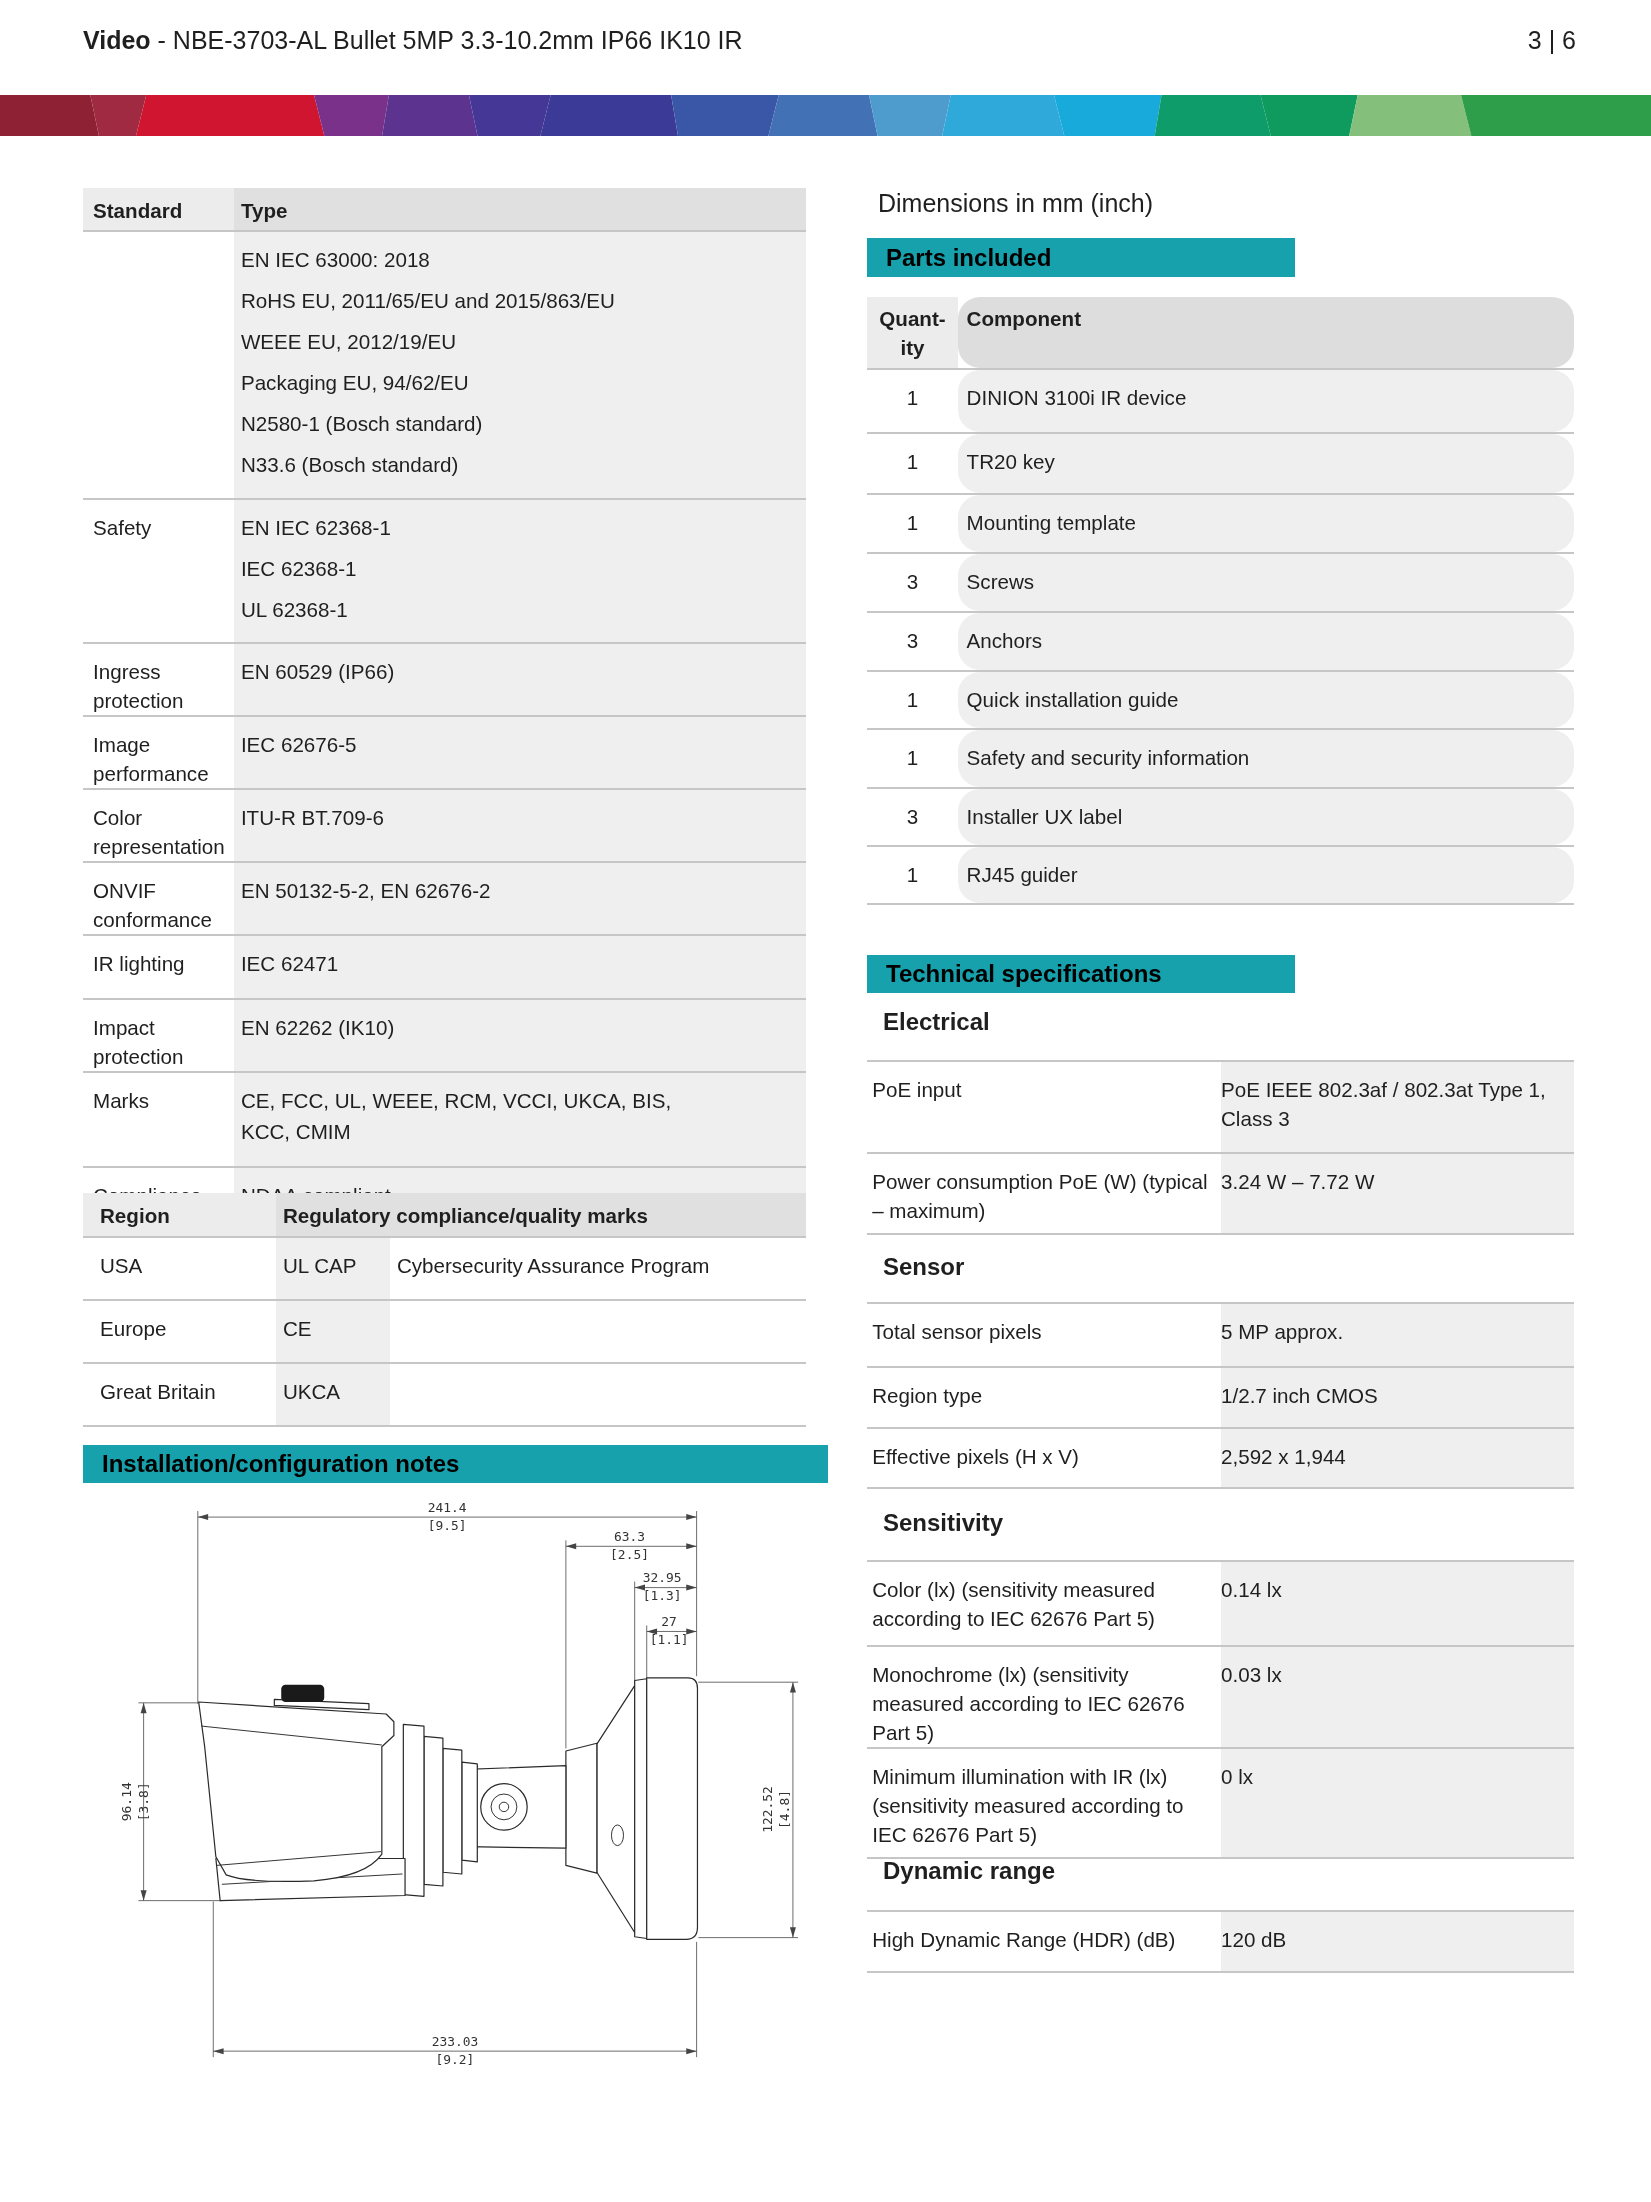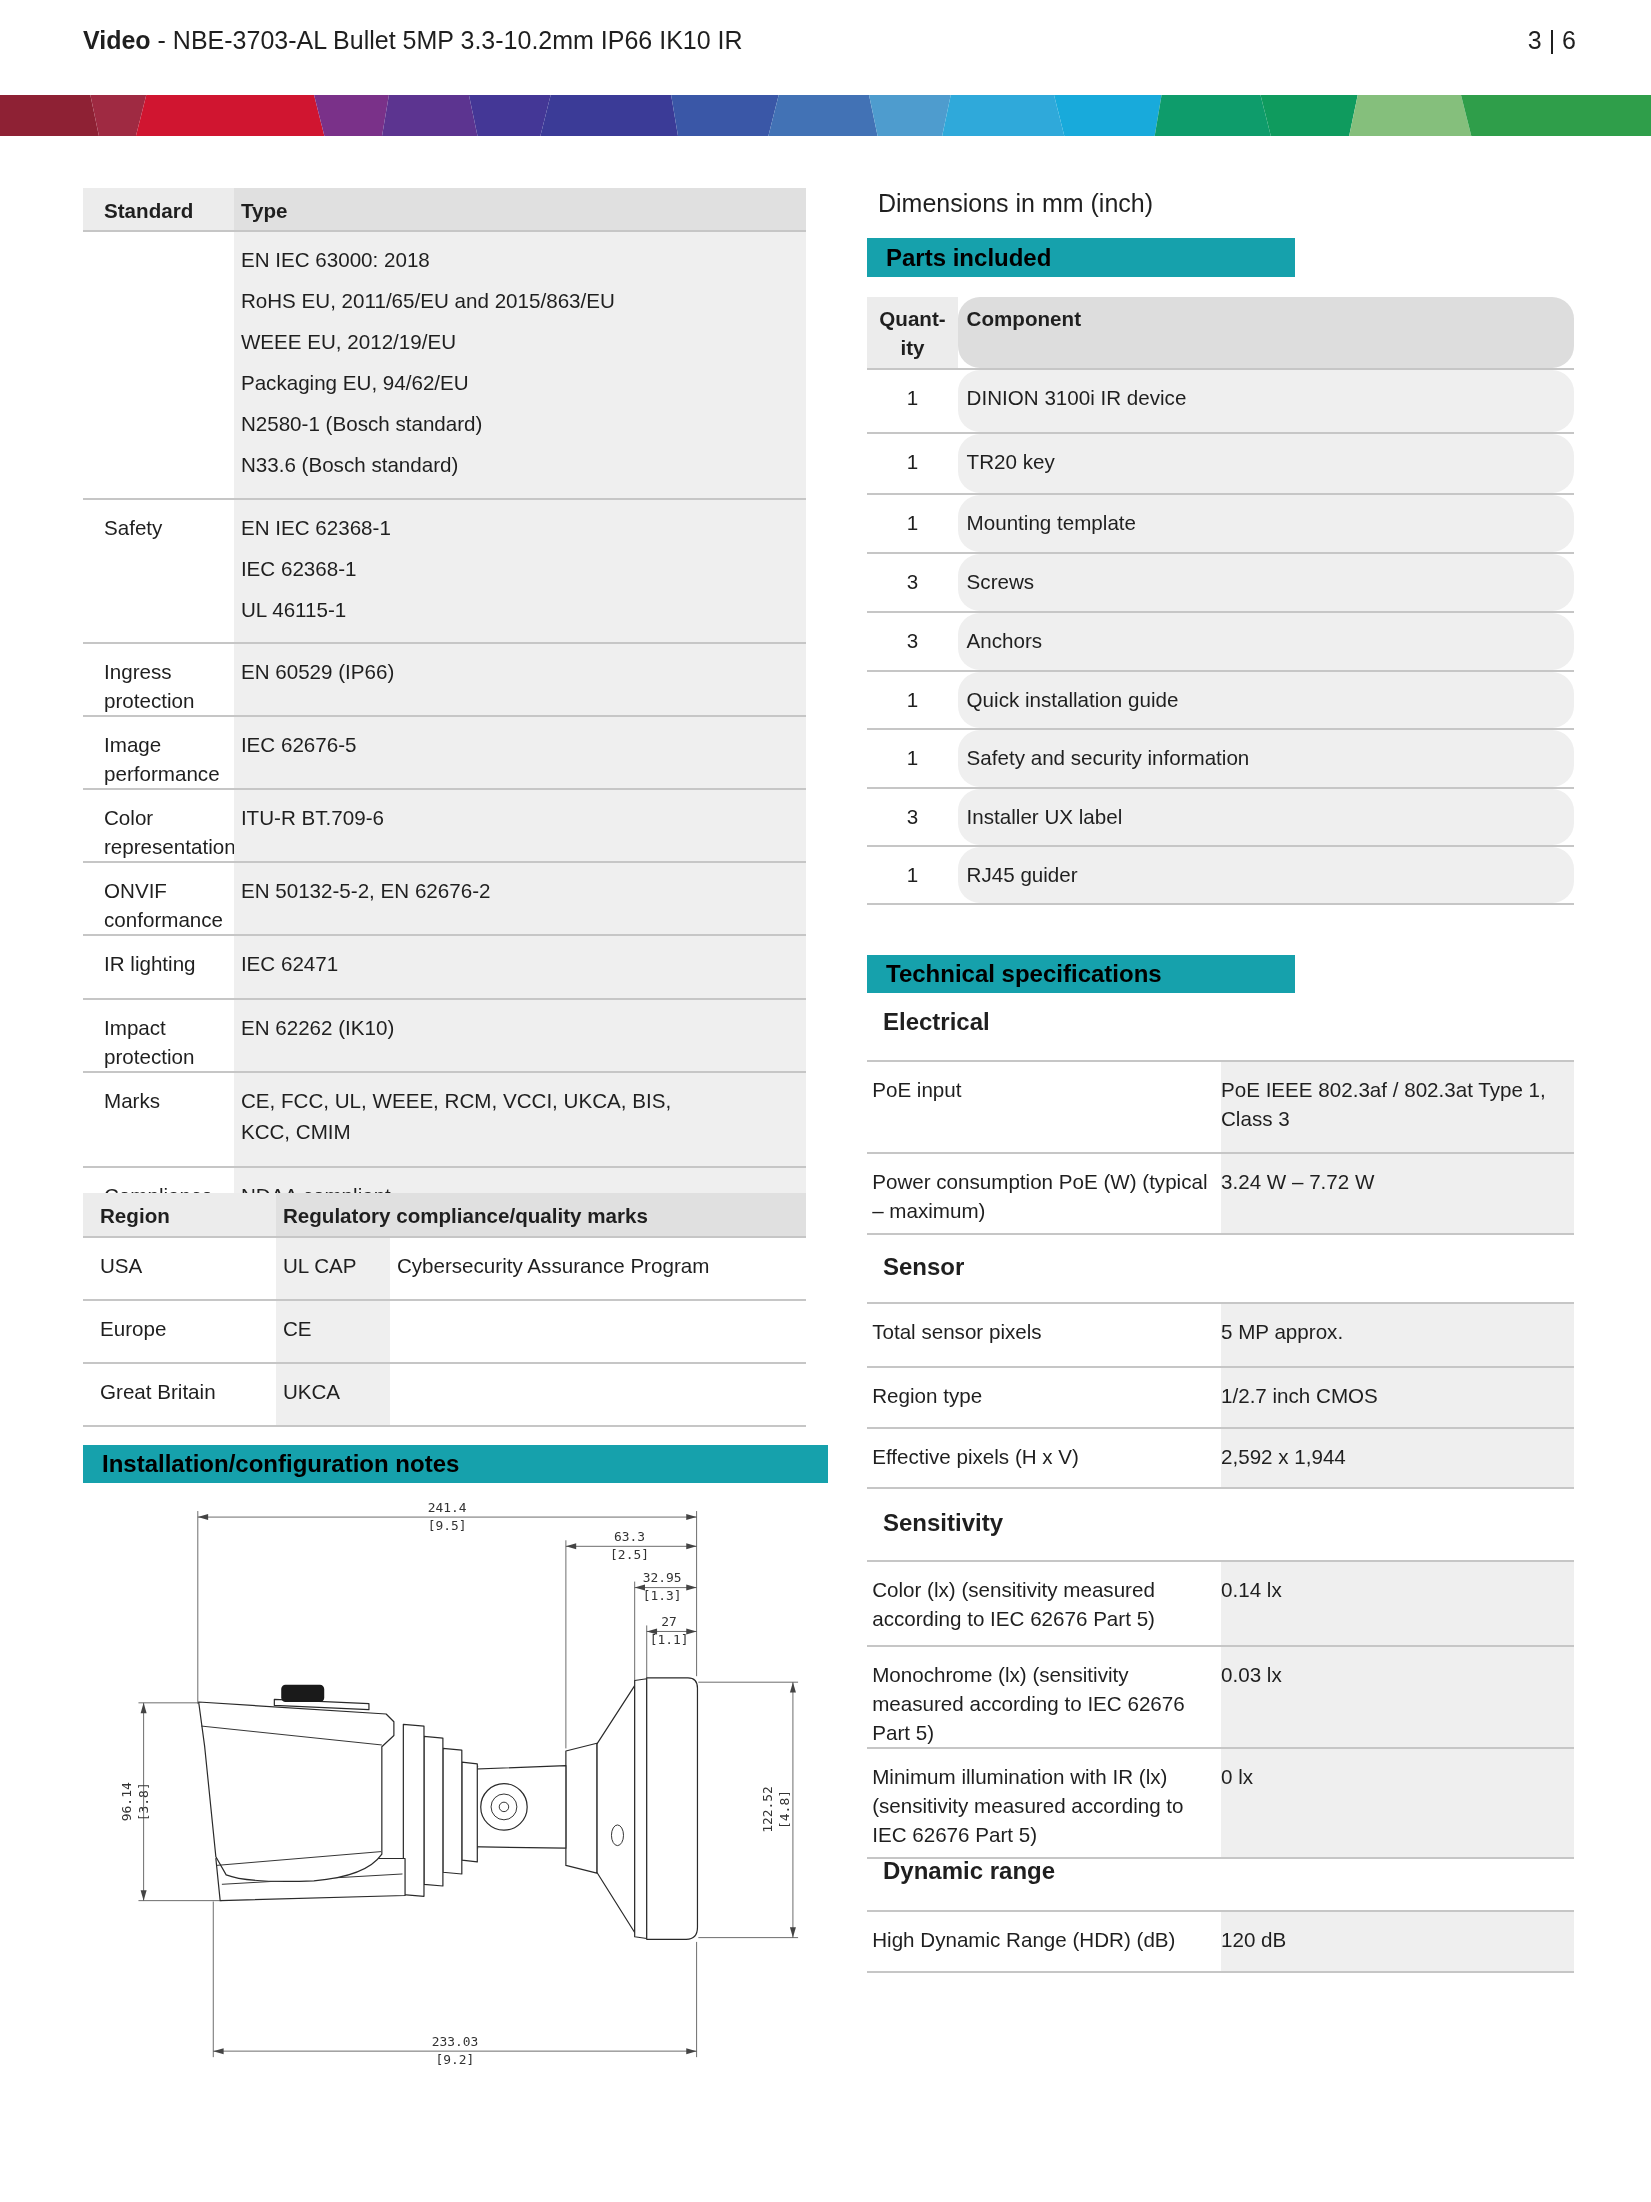--- a/index.html
+++ b/index.html
@@ -13,21 +13,21 @@
   
   .tbl{position:absolute;box-sizing:border-box;border-bottom:2.6px solid #c6c6c6;}
   .trow{display:flex;box-sizing:border-box;}
   .trow + .trow{border-top:2.6px solid #c6c6c6;}
   .cell{box-sizing:border-box;font-size:20.6px;line-height:29px;padding-top:13px;}
   .pline{margin-bottom:12px;}
   .pline:last-child{margin-bottom:0;}
   .tight .pline{margin-bottom:1.7px;}
   
   .tblL{left:83px;top:188px;width:723px;}
-  .tblL .c1{width:151px;background:#fff;padding-left:21px;padding-right:5.2px;}
+  .tblL .c1{width:151px;background:#fff;padding-left:10px;padding-right:5.2px;}
   .tblL .c2{flex:1;background:#efefef;padding-left:6.9px;padding-right:12px;}
   .tblL .thead{height:42px;}
   .tblL .thead .c1{background:#ececec;font-weight:bold;padding-top:7.7px;}
   .tblL .thead .c2{background:#e0e0e0;font-weight:bold;padding-top:7.7px;}
   
   .tblR{left:83px;top:1193px;width:723px;}
   .tblR .c1{width:193px;background:#fff;padding-left:17px;}
   .tblR .c2{width:114px;background:#efefef;padding-left:6.9px;}
   .tblR .c3{flex:1;background:#fff;padding-left:6.9px;}
   .tblR .thead{height:43px;}
@@ -99,21 +99,21 @@
         <div class="pline">Packaging EU, 94/62/EU</div>
         <div class="pline">N2580-1 (Bosch standard)</div>
         <div class="pline">N33.6 (Bosch standard)</div>
       </div>
     </div>
     <div class="trow" style="min-height:144px;">
       <div class="cell c1">Safety</div>
       <div class="cell c2">
         <div class="pline">EN IEC 62368-1</div>
         <div class="pline">IEC 62368-1</div>
-        <div class="pline">UL 46115-1</div>
+        <div class="pline">UL 62368-1</div>
       </div>
     </div>
     <div class="trow" style="min-height:63px;">
       <div class="cell c1">Ingress protection</div>
       <div class="cell c2">
           <div class="pline">EN 60529 (IP66)</div>
         </div>
     </div>
     <div class="trow" style="min-height:64px;">
       <div class="cell c1">Image performance</div>

